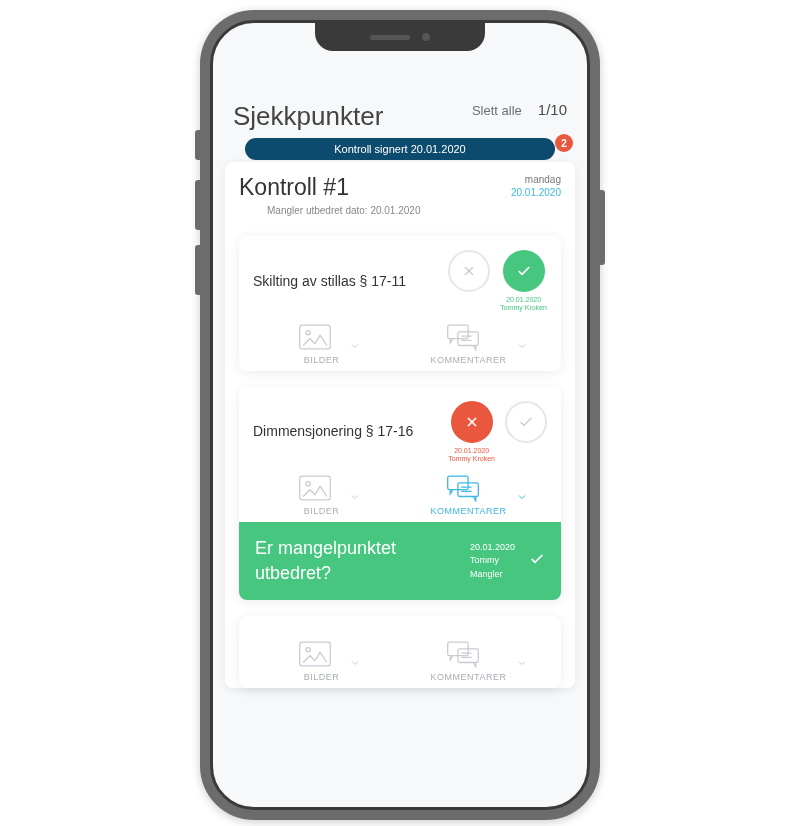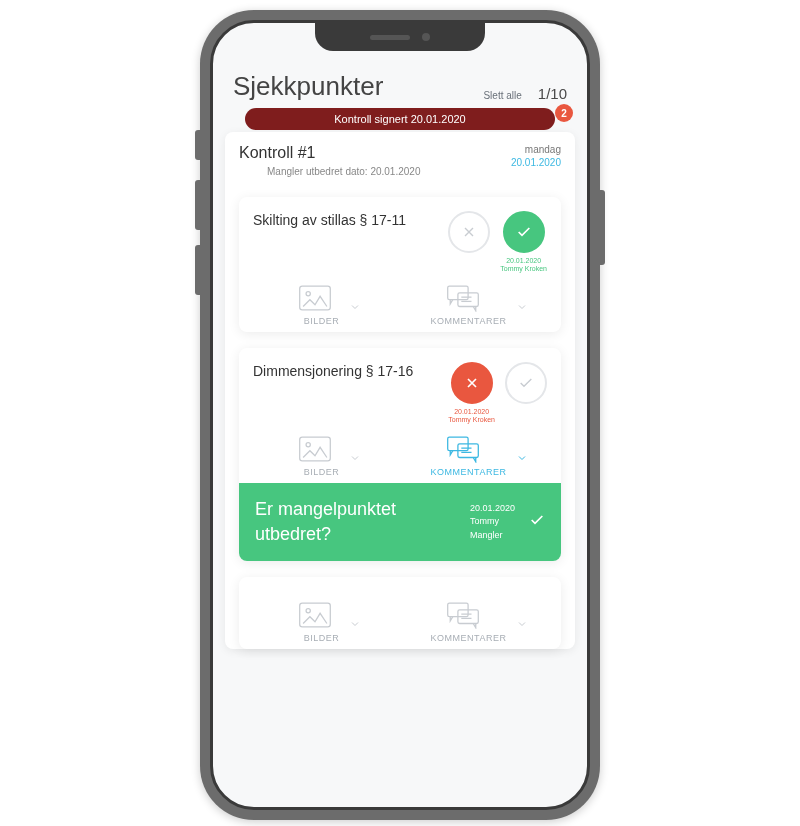--- a/index.html
+++ b/index.html
@@ -14,44 +14,44 @@
 
 
 .btn-left-1 { position: absolute; left: -5px; top: 120px; width: 5px; height: 30px; background: #6c6c6c; border-radius: 3px 0 0 3px; }
 .btn-left-2 { position: absolute; left: -5px; top: 170px; width: 5px; height: 50px; background: #6c6c6c; border-radius: 3px 0 0 3px; }
 .btn-left-3 { position: absolute; left: -5px; top: 235px; width: 5px; height: 50px; background: #6c6c6c; border-radius: 3px 0 0 3px; }
 .btn-right { position: absolute; right: -5px; top: 180px; width: 5px; height: 75px; background: #6c6c6c; border-radius: 0 3px 3px 0; }
 
 .screen { padding: 44px 12px 0 12px; height: 100%; overflow: hidden; }
 
 
-.header { display: flex; align-items: flex-end; justify-content: space-between; padding: 4px 8px 6px 8px; }
+.header { display: flex; align-items: flex-start; justify-content: space-between; padding: 4px 8px 6px 8px; margin-top: 30px; }
 .header .title { font-size: 26px; color: #444; font-weight: 400; }
 .header .right { display: flex; align-items: baseline; gap: 16px; }
-.header .delete-all { font-size: 10px; color: #697079; }
+.header .delete-all { font-size: 13px; color: #697079; }
 .header .counter { font-size: 15px; color: #4a4a4a; }
 
 
 .banner-wrap { position: relative; margin-bottom: 2px; }
-.banner { background: #7f1d1d; color: #fff; font-size: 11px; text-align: center; padding: 5px 0; border-radius: 12px; margin: 0 20px; }
+.banner { background: #0c4a6e; color: #fff; font-size: 11px; text-align: center; padding: 5px 0; border-radius: 12px; margin: 0 20px; }
 .badge { position: absolute; right: 2px; top: -4px; width: 18px; height: 18px; background: #e9573f; color: #fff; border-radius: 50%; font-size: 10px; display: flex; align-items: center; justify-content: center; font-weight: 600; }
 
 
 .card { background: #fff; border-radius: 8px; padding: 12px 14px 0 14px; box-shadow: 0 2px 10px rgba(0,0,0,0.07); }
 .card-head { display: flex; justify-content: space-between; align-items: flex-start; margin-bottom: 20px; }
-.card-head .ct { font-size: 16px; color: #333; font-weight: 500; }
+.card-head .ct { font-size: 23px; color: #333; font-weight: 500; }
 .card-head .sub { font-size: 10px; color: #888; margin-top: 4px; padding-left: 28px; }
 .card-head .dt { text-align: right; font-size: 10px; }
 .card-head .dt .day { color: #777; }
 .card-head .dt .date { color: #3cb8e2; margin-top: 2px; }
 
 
 .cp { background: #fff; border-radius: 8px; margin-bottom: 16px; box-shadow: 0 2px 12px rgba(0,0,0,0.08); overflow: hidden; }
 .cp-main { padding: 14px 14px 6px 14px; }
-.cp-row { display: flex; justify-content: space-between; align-items: flex-start; gap: 8px; }
+.cp-row { display: flex; justify-content: space-between; align-items: center; gap: 8px; }
 .cp-title { font-size: 14px; color: #333; flex: 1; line-height: 1.4; }
 .cp-actions { display: flex; gap: 10px; align-items: flex-start; }
 .circle-btn-wrap { display: flex; flex-direction: column; align-items: center; }
 .circle-btn { width: 42px; height: 42px; border-radius: 50%; display: flex; align-items: center; justify-content: center; border: 2px solid #e4e6e9; background: #fff; }
 .circle-btn.green { background: #47c67f; border-color: #47c67f; }
 .circle-btn.red { background: #e9573f; border-color: #e9573f; }
 .circle-btn svg { width: 16px; height: 16px; }
 .circle-btn.outline svg { stroke: #c8ccd1; }
 .circle-btn.green svg, .circle-btn.red svg { stroke: #fff; }
 .sign { font-size: 7px; text-align: center; margin-top: 4px; line-height: 1.2; }

